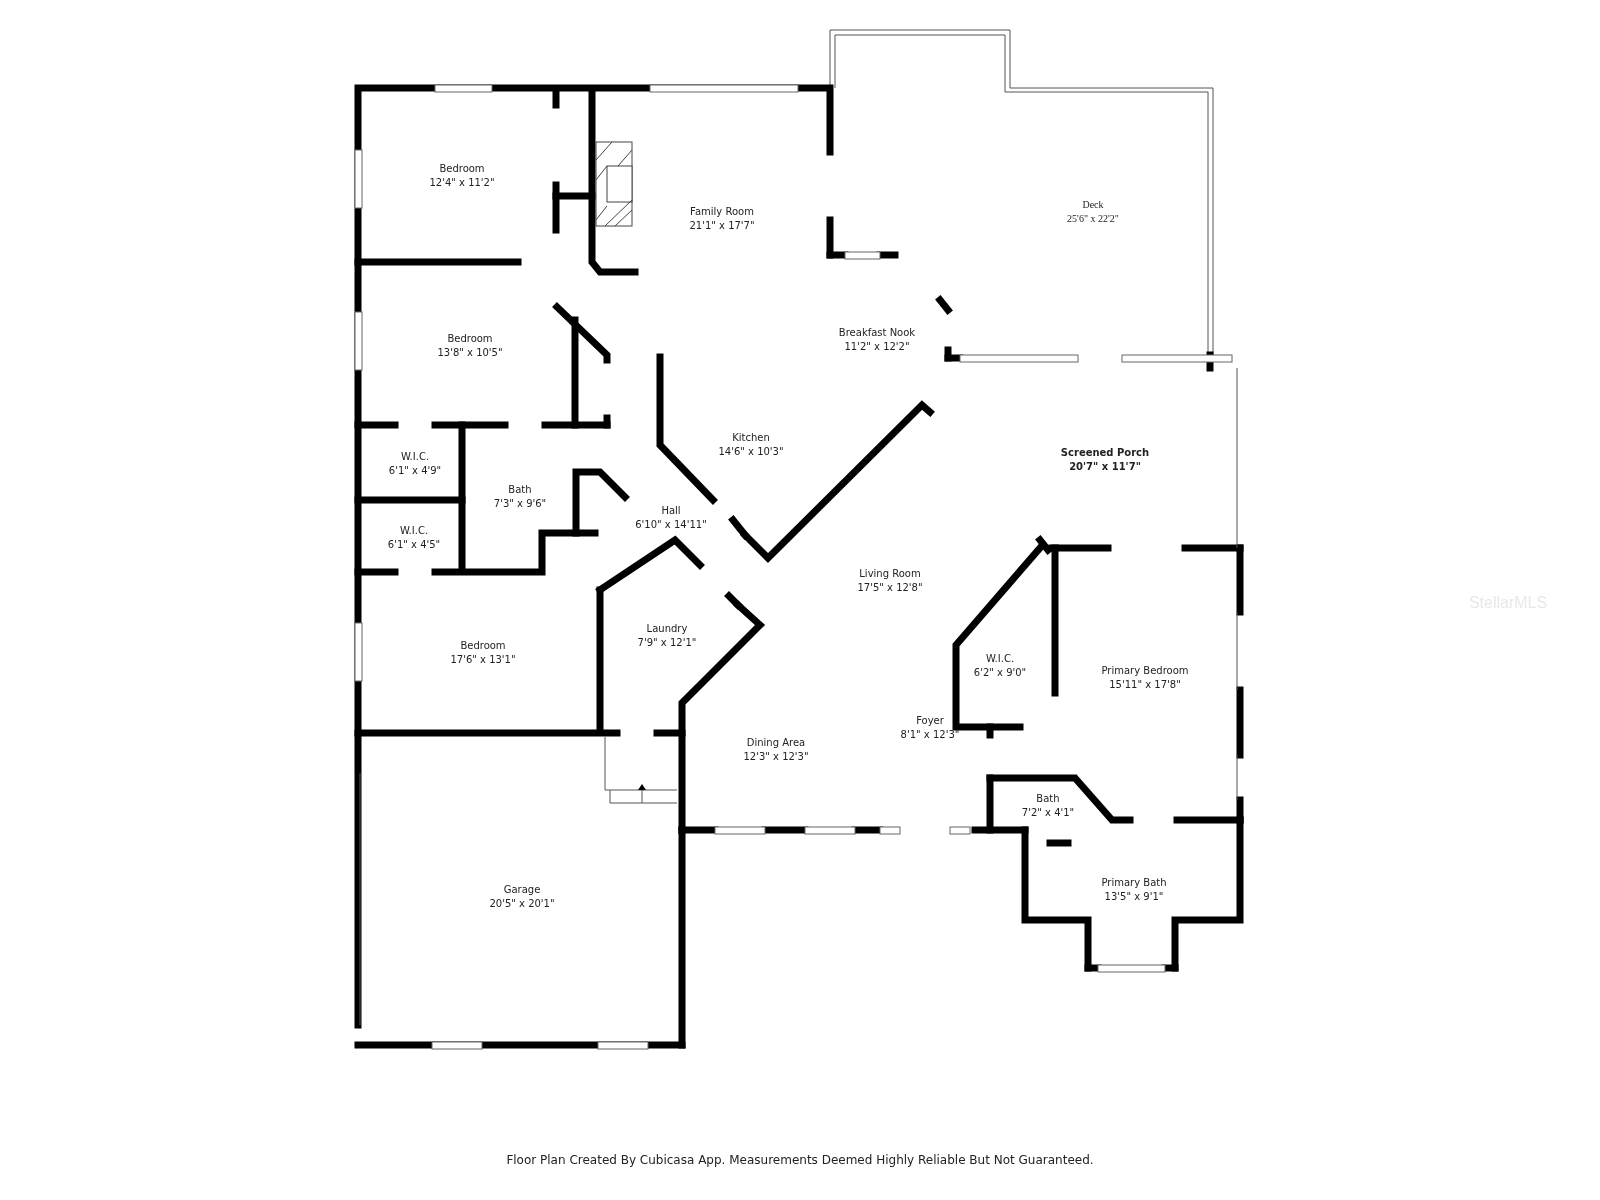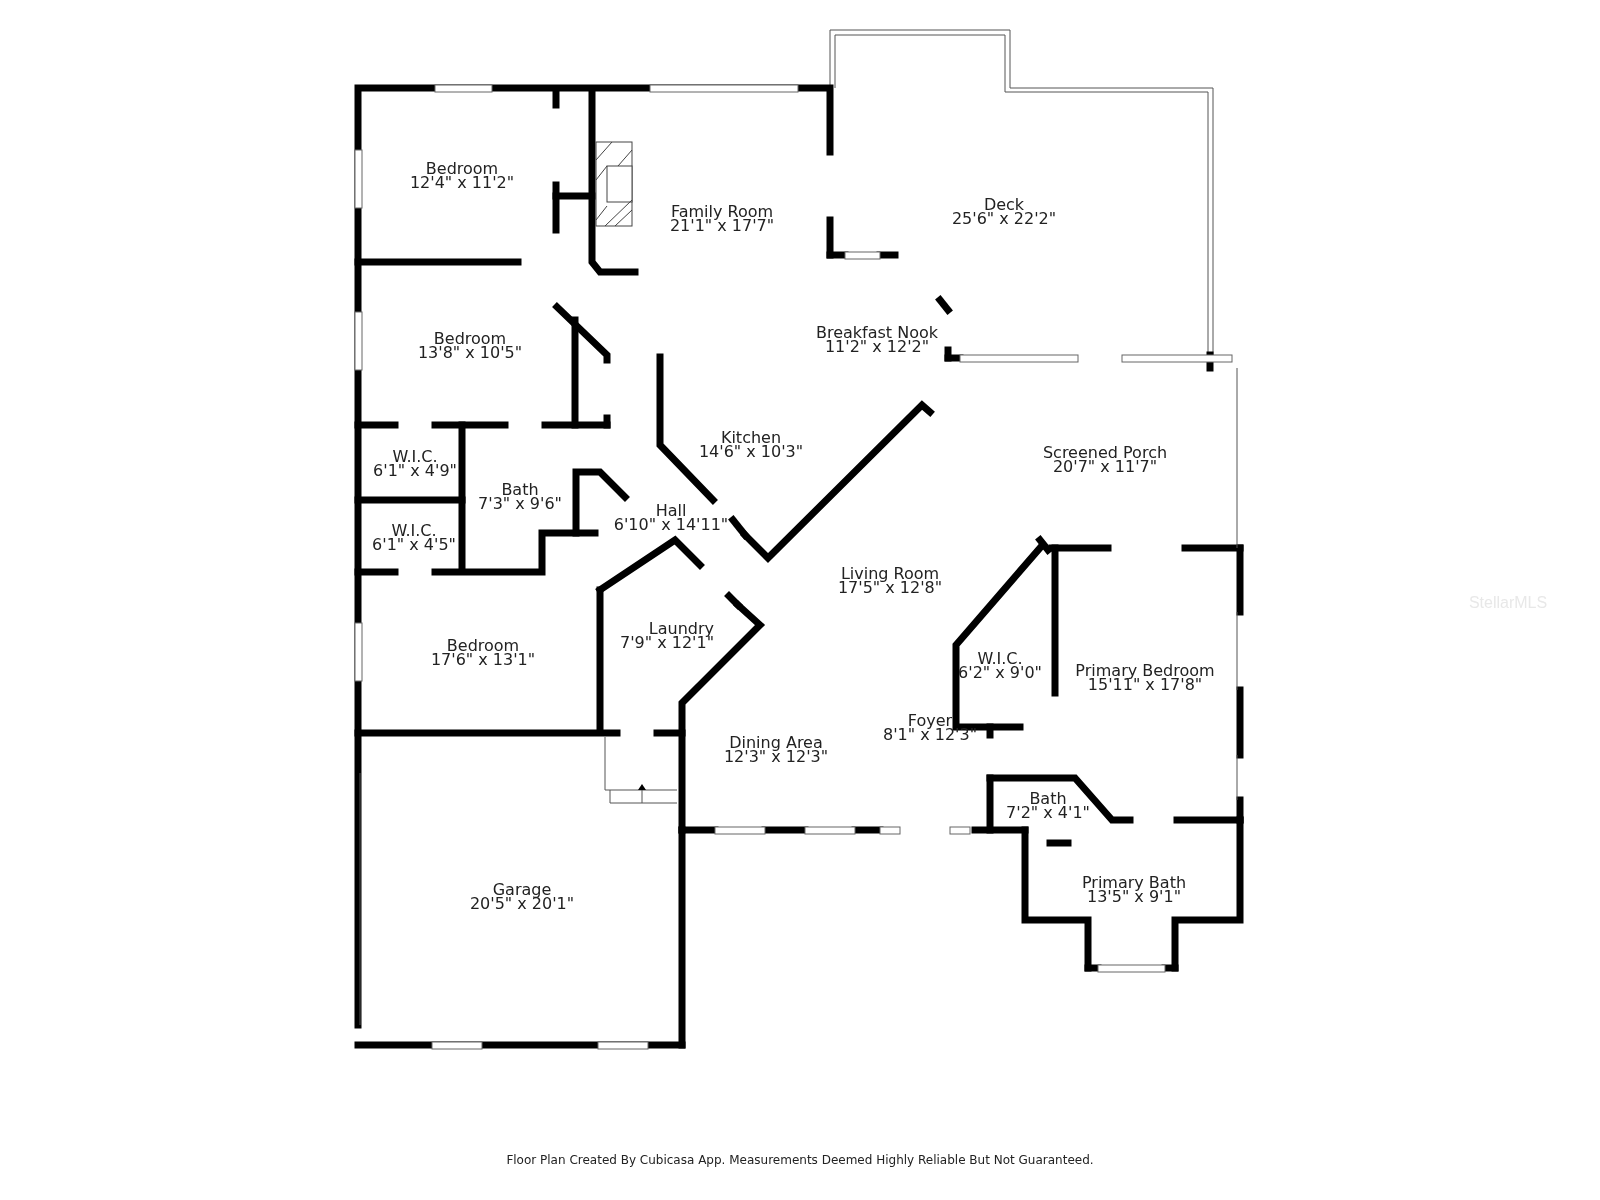--- a/index.html
+++ b/index.html
@@ -4,21 +4,21 @@
 <style>
   html, body { margin:0; padding:0; background:#ffffff; }
   body { width:1600px; height:1200px; position:relative; overflow:hidden;
          font-family:"DejaVu Sans","Liberation Sans",sans-serif; color:#222; }
   #plan { position:absolute; left:0; top:0; width:1600px; height:1200px; }
   .wall { stroke:#000; stroke-width:7; fill:none; stroke-linecap:square; stroke-linejoin:miter; }
   .thin { stroke:#555; stroke-width:1; fill:none; }
   .win  { fill:#fff; stroke:#666; stroke-width:1; }
   .hatch { stroke:#444; stroke-width:1; fill:none; }
   .label { position:absolute; transform:translate(-50%,-50%); text-align:center;
-           font-size:16px; line-height:14px; white-space:nowrap; color:#222; }
+           font-size:10px; line-height:14px; white-space:nowrap; color:#222; }
   .label .dim { display:block; }
   .footer { position:absolute; left:0; width:1600px; top:1153px; text-align:center;
             font-size:12px; color:#222; }
   .watermark { position:absolute; left:1508px; top:603px; font-size:16px; color:#e8e8e8;
                transform:translate(-50%,-50%); font-family:"Liberation Sans",sans-serif; }
 </style>
 </head>
 <body>
 
 <svg id="plan" viewBox="0 0 1600 1200" xmlns="http://www.w3.org/2000/svg">
@@ -146,37 +146,37 @@
 </svg>
 
 <div class="label" style="left:462px;top:176px;">
   <span>Bedroom</span>
   <span class="dim">12'4" x 11'2"</span>
 </div>
 <div class="label" style="left:722px;top:219px;">
   <span>Family Room</span>
   <span class="dim">21'1" x 17'7"</span>
 </div>
-<div class="label" style="left:1004px;top:212px;">
+<div class="label" style="left:1093px;top:212px;font-family:Liberation Serif, serif;">
   <span>Deck</span>
   <span class="dim">25'6" x 22'2"</span>
 </div>
 <div class="label" style="left:470px;top:346px;">
   <span>Bedroom</span>
   <span class="dim">13'8" x 10'5"</span>
 </div>
 <div class="label" style="left:877px;top:340px;">
   <span>Breakfast Nook</span>
   <span class="dim">11'2" x 12'2"</span>
 </div>
 <div class="label" style="left:751px;top:445px;text-align:center;">
   <span>Kitchen</span>
   <span class="dim">14'6" x 10'3"</span>
 </div>
-<div class="label" style="left:1105px;top:460px;">
+<div class="label" style="left:1105px;top:460px;font-weight:bold;">
   <span>Screened Porch</span>
   <span class="dim">20'7" x 11'7"</span>
 </div>
 <div class="label" style="left:415px;top:464px;">
   <span>W.I.C.</span>
   <span class="dim">6'1" x 4'9"</span>
 </div>
 <div class="label" style="left:520px;top:497px;">
   <span>Bath</span>
   <span class="dim">7'3" x 9'6"</span>
@@ -190,21 +190,21 @@
   <span class="dim">6'1" x 4'5"</span>
 </div>
 <div class="label" style="left:890px;top:581px;">
   <span>Living Room</span>
   <span class="dim">17'5" x 12'8"</span>
 </div>
 <div class="label" style="left:483px;top:653px;">
   <span>Bedroom</span>
   <span class="dim">17'6" x 13'1"</span>
 </div>
-<div class="label" style="left:667px;top:636px;text-align:right;">
+<div class="label" style="left:667px;top:636px;">
   <span>Laundry</span>
   <span class="dim">7'9" x 12'1"</span>
 </div>
 <div class="label" style="left:1000px;top:666px;">
   <span>W.I.C.</span>
   <span class="dim">6'2" x 9'0"</span>
 </div>
 <div class="label" style="left:1145px;top:678px;">
   <span>Primary Bedroom</span>
   <span class="dim">15'11" x 17'8"</span>

